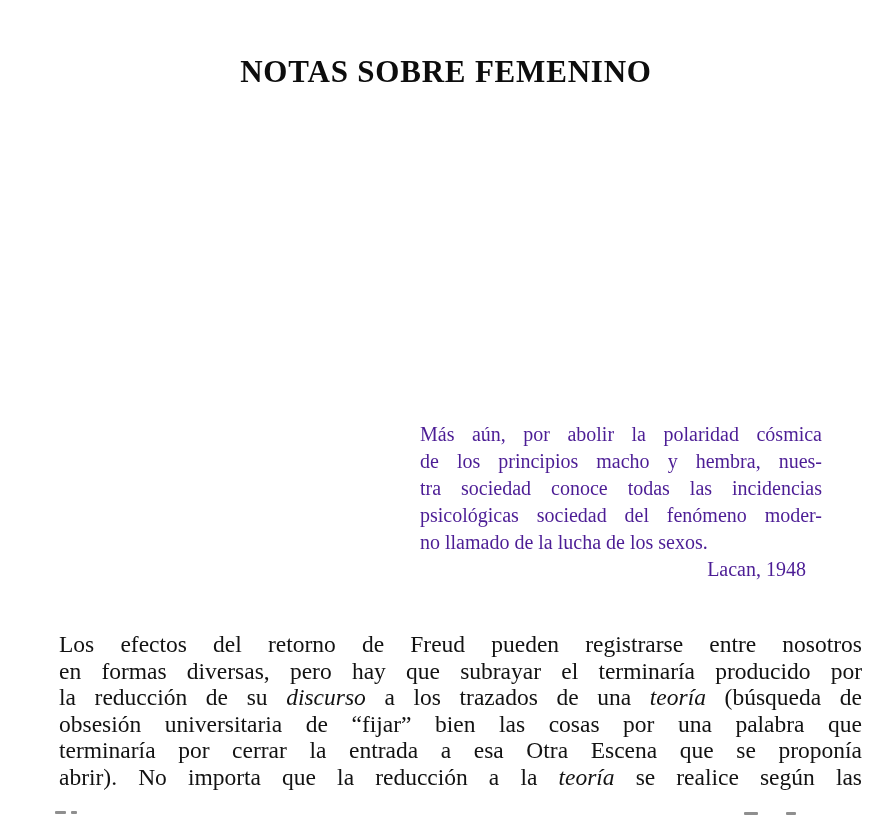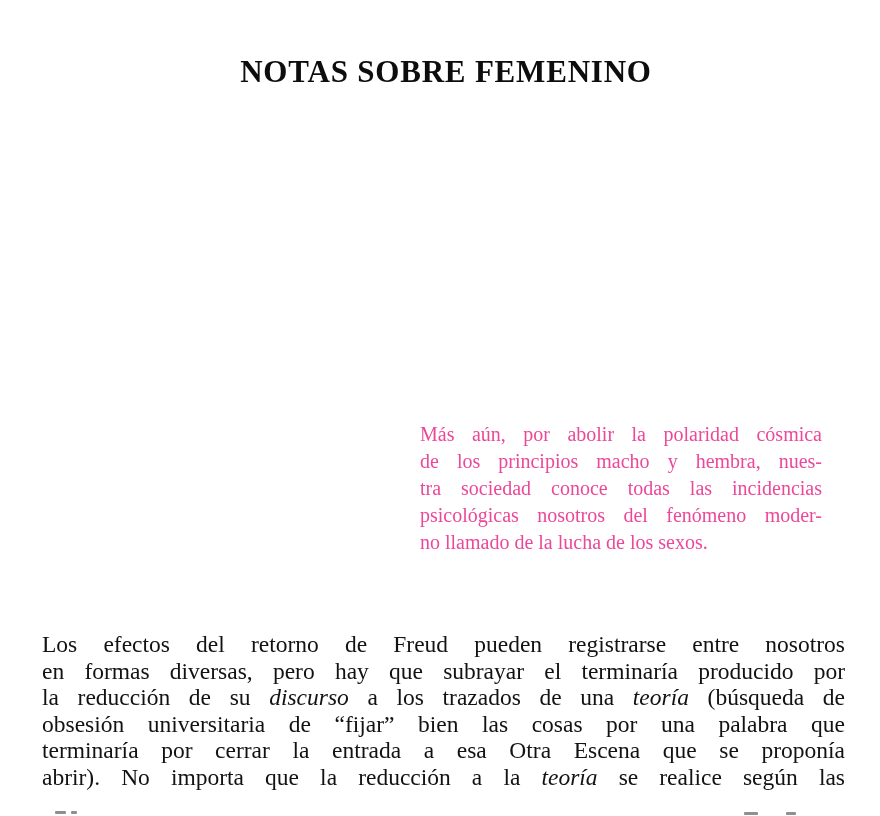--- a/index.html
+++ b/index.html
@@ -30,40 +30,40 @@
     color: #0d0d0d;
     padding-left: 12px;
   }
   .epigraph {
     position: absolute;
     left: 420px;
     top: 421px;
     width: 402px;
     font-size: 20px;
     line-height: 27px;
-    color: #ec4899;
+    color: #4c1d95;
   }
   .ep-line {
     text-align: justify;
     text-align-last: justify;
     white-space: normal;
   }
   .ep-line.last {
     text-align: center;
     text-align-last: left;
   }
   .ep-attribution {
     text-align: right;
     padding-right: 16px;
     font-size: 20px;
     line-height: 27px;
   }
   .body-paragraph {
     position: absolute;
-    left: 42px;
+    left: 59px;
     top: 631px;
     width: 803px;
     font-size: 23.5px;
     line-height: 26.6px;
     color: #121212;
   }
   .body-line {
     text-align: justify;
     text-align-last: justify;
   }
@@ -93,23 +93,24 @@
 
 <div class="page">
 
   <h1 class="page-title">NOTAS SOBRE FEMENINO</h1>
 
   <div class="epigraph">
     <div>
         <div class="ep-line">Más aún, por abolir la polaridad cósmica</div>
         <div class="ep-line">de los principios macho y hembra, nues-</div>
         <div class="ep-line">tra sociedad conoce todas las incidencias</div>
-        <div class="ep-line">psicológicas nosotros del fenómeno moder-</div>
+        <div class="ep-line">psicológicas sociedad del fenómeno moder-</div>
         <div class="ep-line last">no llamado de la lucha de los sexos.</div>
       </div>
+    <div class="ep-attribution">Lacan, 1948</div>
   </div>
 
   <div class="body-paragraph">
       <div class="body-line"><span>Los efectos del retorno de Freud pueden registrarse entre nosotros</span></div>
       <div class="body-line"><span>en formas diversas, pero hay que subrayar el terminaría producido por</span></div>
       <div class="body-line"><span>la reducción de su </span><i>discurso</i><span> a los trazados de una </span><i>teoría</i><span> (búsqueda de</span></div>
       <div class="body-line"><span>obsesión universitaria de “fijar” bien las cosas por una palabra que</span></div>
       <div class="body-line"><span>terminaría por cerrar la entrada a esa Otra Escena que se proponía</span></div>
       <div class="body-line"><span>abrir). No importa que la reducción a la </span><i>teoría</i><span> se realice según las</span></div>
     </div>

